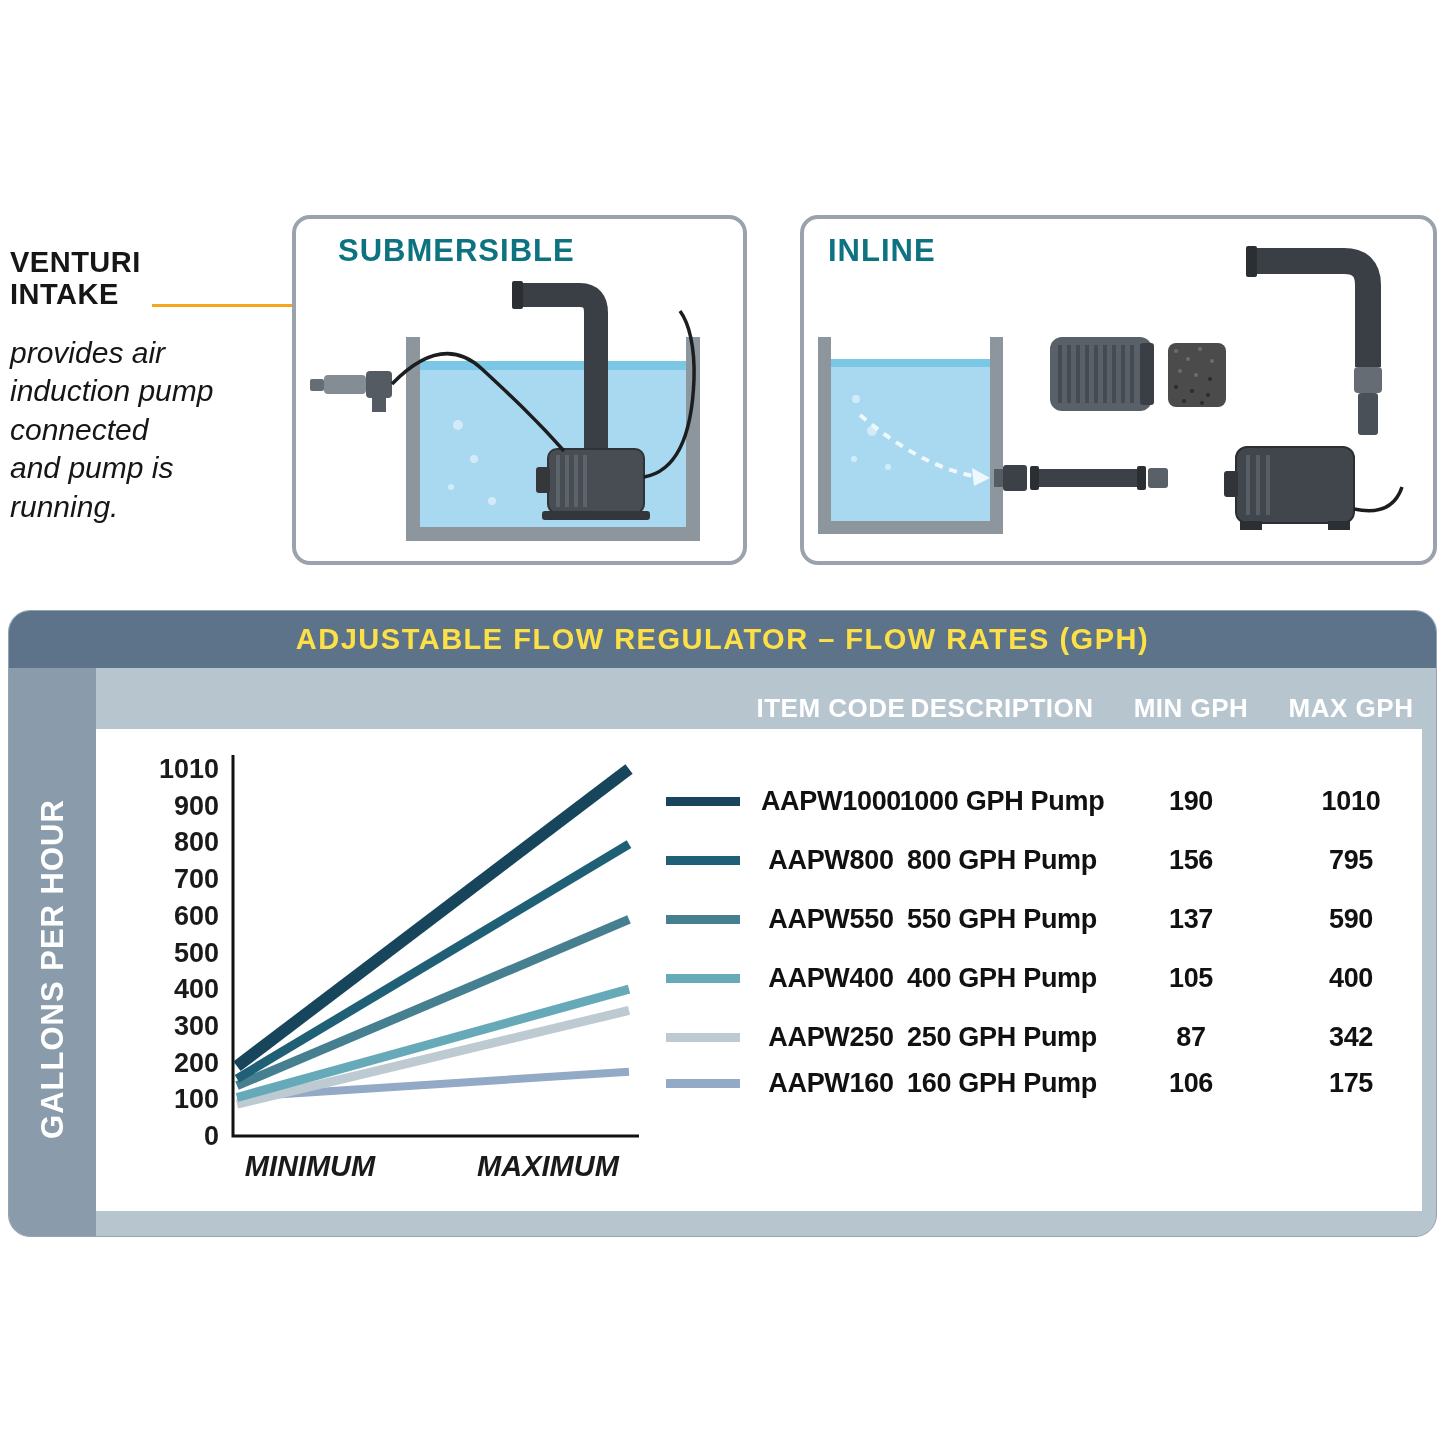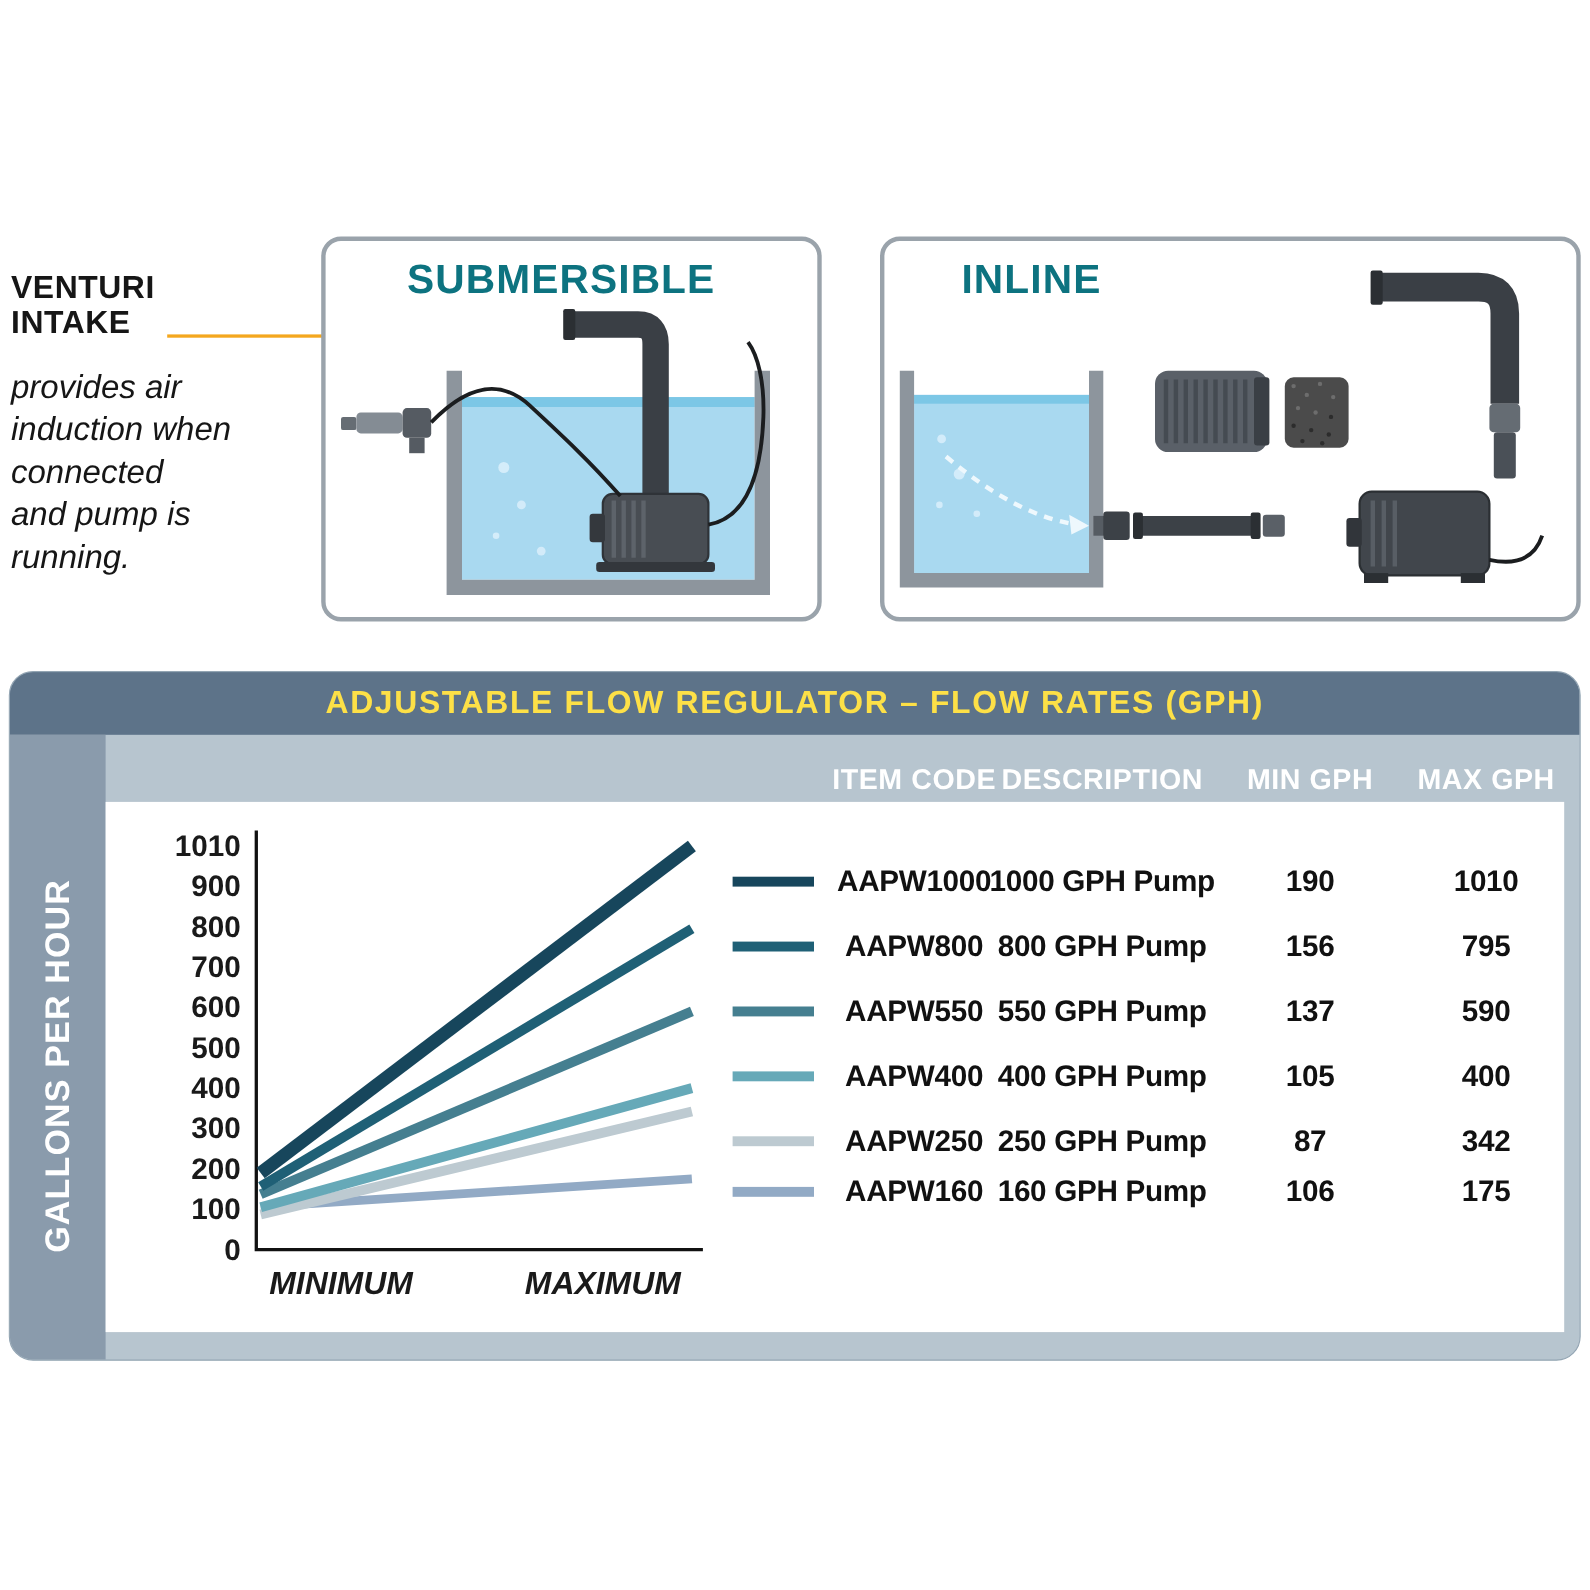--- a/index.html
+++ b/index.html
@@ -12,22 +12,22 @@
   #callout .t { font-size:29px; font-weight:bold; line-height:1.12; letter-spacing:.5px; }
   #callout .b { margin-top:23px; font-size:30px; font-style:italic; line-height:1.28; }
   .callout-line { background:#f4a71e; }
   #callout-h { left:152px; top:304px; width:192px; height:3px; }
   #callout-v { left:341px; top:304px; width:3px; height:66px; }
 
   
   .panel { border:4px solid #9aa3ab; border-radius:18px; background:#fff; }
   #panel-sub { left:292px; top:215px; width:455px; height:350px; }
   #panel-inl { left:800px; top:215px; width:637px; height:350px; }
-  .panel-title { position:absolute; top:14px; font-size:37px; font-weight:bold;
-    color:#0d7380; letter-spacing:1px;margin-left:32px; }
+  .panel-title { position:absolute; top:14px; font-size:31px; font-weight:bold;
+    color:#0d7380; letter-spacing:1px; }
   .illus { position:absolute; left:0; top:0; width:100%; height:100%; }
 
   
   #flow { left:8px; top:610px; width:1429px; height:627px; background:#b7c5cf;
     border-radius:22px; overflow:hidden; border:1px solid #93a5b3; }
   #flow-header { position:absolute; left:0; top:0; width:100%; height:57px;
     background:#5d7389; display:flex; align-items:center; justify-content:center; }
   #flow-header span { color:#fde047; font-weight:bold; font-size:29px; letter-spacing:1.5px; }
   #gph-strip { position:absolute; left:0; top:57px; width:87px; height:570px; background:#8a9bac; }
   #gph-label { position:absolute; left:44px; top:358px; transform:translate(-50%,-50%) rotate(-90deg);
@@ -51,21 +51,21 @@
   .t-row .max  { position:absolute; left:1170px; width:170px; text-align:center; }
 </style>
 </head>
 <body>
 
 <div class="abs" id="callout">
   <div class="t">VENTURI</div>
   <div class="t">INTAKE</div>
   <div class="b">
     <div>provides air</div>
-    <div>induction when</div>
+    <div>induction pump</div>
     <div>connected</div>
     <div>and pump is</div>
     <div>running.</div>
   </div>
 </div>
 <div class="abs callout-line" id="callout-h"></div>
 <div class="abs callout-line" id="callout-v"></div>
 
 <div class="abs panel" id="panel-sub">
   <svg class="illus" viewBox="0 0 447 342">
@@ -159,21 +159,21 @@
     </g>
     <g>
       <rect x="432" y="228" width="118" height="76" rx="11" fill="#41464c" stroke="#2b2f33" stroke-width="2"></rect>
       <path d="M444 236 V296 M454 236 V296 M464 236 V296" stroke="#585e65" stroke-width="4"></path>
       <rect x="420" y="252" width="14" height="26" rx="3" fill="#31353a"></rect>
       <rect x="436" y="302" width="22" height="9" fill="#2b2f33"></rect>
       <rect x="524" y="302" width="22" height="9" fill="#2b2f33"></rect>
       <path d="M550 290 C578 296, 592 286, 598 268" fill="none" stroke="#1b1d1f" stroke-width="3.5"></path>
     </g>
   </svg>
-  <div class="panel-title" style="left:38px">INLINE</div>
+  <div class="panel-title" style="left:24px">INLINE</div>
 </div>
 
 <div class="abs" id="flow">
   <div id="flow-header">
     <span>ADJUSTABLE FLOW REGULATOR – FLOW RATES (GPH)</span>
   </div>
   <div id="gph-strip"></div>
   <div id="gph-label">GALLONS PER HOUR</div>
 
   <div class="col-head" style="left:712px">ITEM CODE</div>

